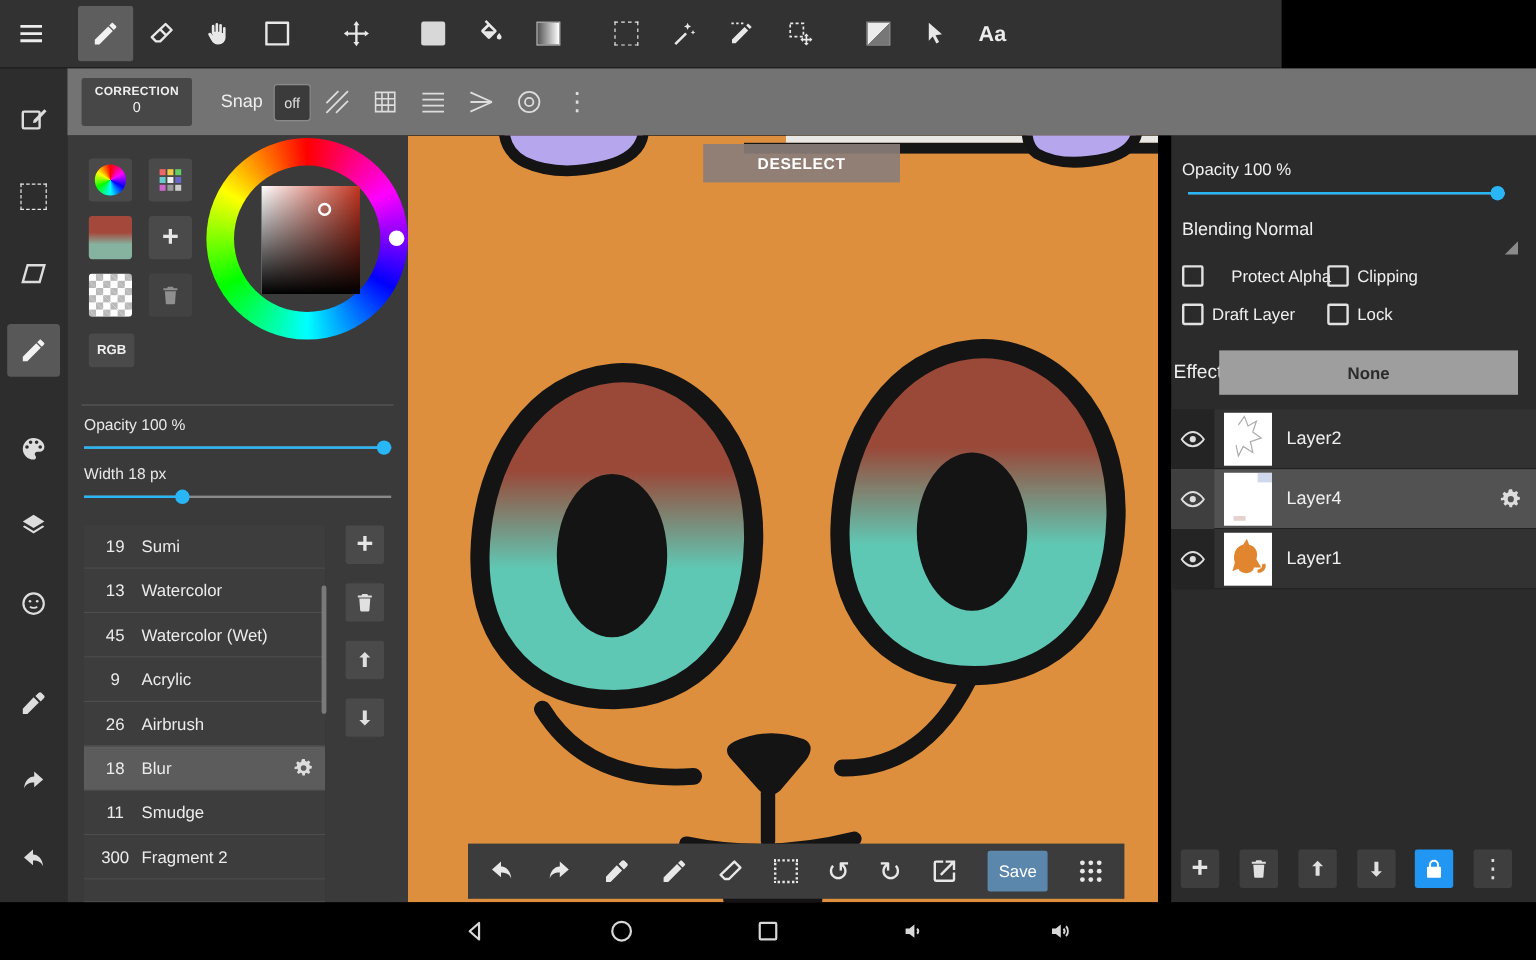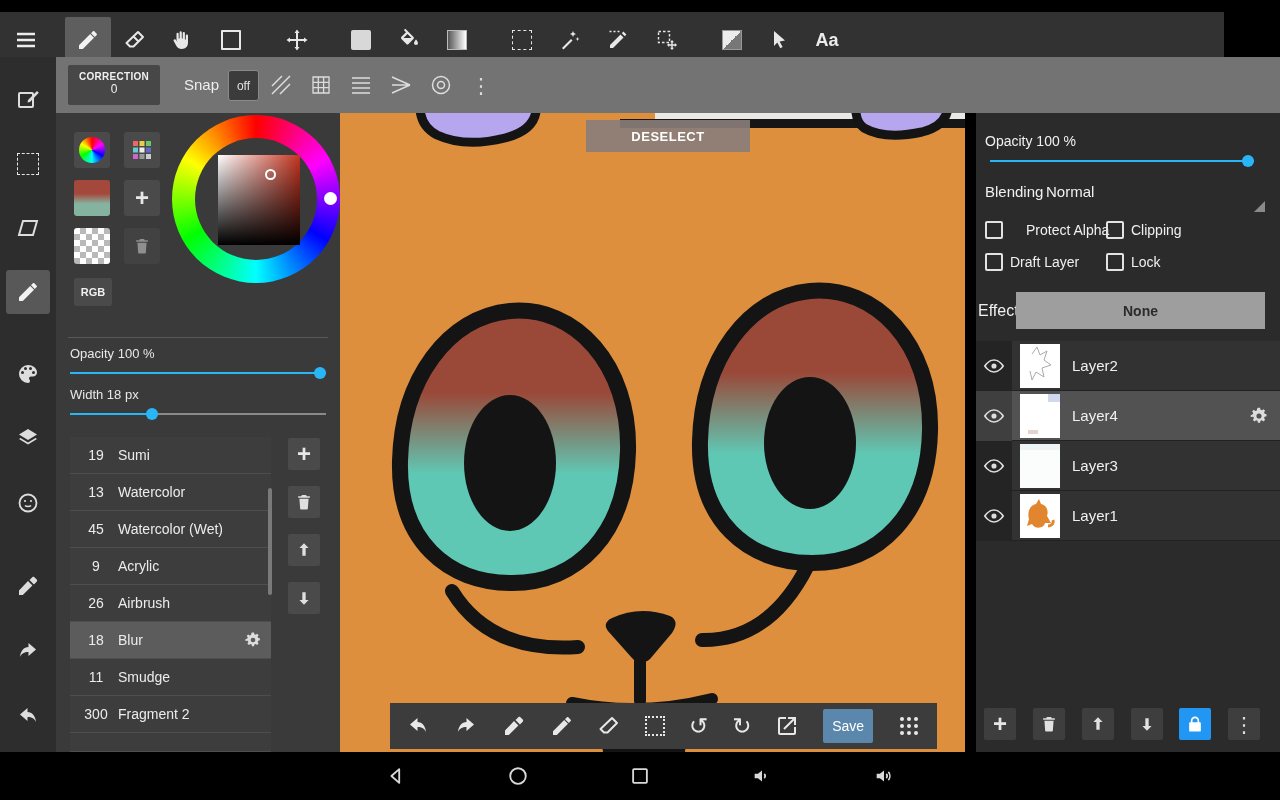--- a/index.html
+++ b/index.html
@@ -7,21 +7,21 @@
   body { font-family:"Liberation Sans", sans-serif; -webkit-font-smoothing:antialiased; }
   .app { position:relative; width:1280px; height:800px; background:#000; overflow:hidden; }
 
   
   svg { display:block; }
   .ic { width:24px; height:24px; }
   .ic20 { width:20px; height:20px; }
   .ic22 { width:22px; height:22px; }
 
   
-  .topbar { position:absolute; left:0; top:0; width:1224px; height:57px; background:#323232; border-bottom:1px solid #1d1d1d;margin-top:12px; }
+  .topbar { position:absolute; left:0; top:0; width:1068px; height:57px; background:#323232; border-bottom:1px solid #1d1d1d; }
   .menu-btn { position:absolute; left:14px; top:16px; }
   .tool { position:absolute; top:5px; width:46px; height:46px; display:flex; align-items:center; justify-content:center; border-radius:2px; }
   .tool.active { background:#5e5e5e; }
   .aa { color:#ececec; font-size:18px; font-weight:bold; }
   .sq-fill { width:20px; height:20px; background:#d8d8d8; border-radius:2px; }
   .sq-stroke { width:20px; height:20px; border:2px solid #e8e8e8; border-radius:1px; }
   .sq-grad { width:20px; height:20px; background:linear-gradient(90deg,#555,#fff); border:1px solid #bbb; }
   .sq-dash { width:20px; height:20px; border:1.6px dashed #e8e8e8; }
   .sq-split { width:20px; height:20px; background:linear-gradient(135deg,#ececec 50%,#777 50%); border:1px solid #999; }
 
@@ -631,37 +631,20 @@
         <div class="eye-cell">
             <span>
               <svg class="ic22" viewBox="0 0 24 24" fill="none" stroke="#dddddd" stroke-width="1.8">
                 <path d="M2 12s4-6.5 10-6.5S22 12 22 12s-4 6.5-10 6.5S2 12 2 12z"></path>
                 <circle cx="12" cy="12" r="2.8" fill="#dddddd" stroke="none"></circle>
               </svg>
             </span>
           </div>
         <div class="thumb">
             <svg viewBox="0 0 40 44" width="40" height="44">
-              <rect width="40" height="44" fill="#fbfdfd"></rect>
-              <rect x="0" y="0" width="40" height="6" fill="#eef4f6"></rect>
-            </svg>
-          </div>
-        <span class="lname">Layer3</span>
-      </div>
-      <div class="layer-row">
-        <div class="eye-cell">
-            <span>
-              <svg class="ic22" viewBox="0 0 24 24" fill="none" stroke="#dddddd" stroke-width="1.8">
-                <path d="M2 12s4-6.5 10-6.5S22 12 22 12s-4 6.5-10 6.5S2 12 2 12z"></path>
-                <circle cx="12" cy="12" r="2.8" fill="#dddddd" stroke="none"></circle>
-              </svg>
-            </span>
-          </div>
-        <div class="thumb">
-            <svg viewBox="0 0 40 44" width="40" height="44">
               <rect width="40" height="44" fill="#ffffff"></rect>
               <path d="M16 10l3-5 2 5c5 1 8 6 6 12l4 7h-6c-1 6-11 6-13 1l-5 2 2-7c-2-7 1-14 7-15z" fill="#e2852f"></path>
               <path d="M28 32c4 0 6-3 5-6" stroke="#e2852f" stroke-width="3" fill="none"></path>
             </svg>
           </div>
         <span class="lname">Layer1</span>
       </div>
     </div>
 
     <div class="rp-btn" style="left:8px">

